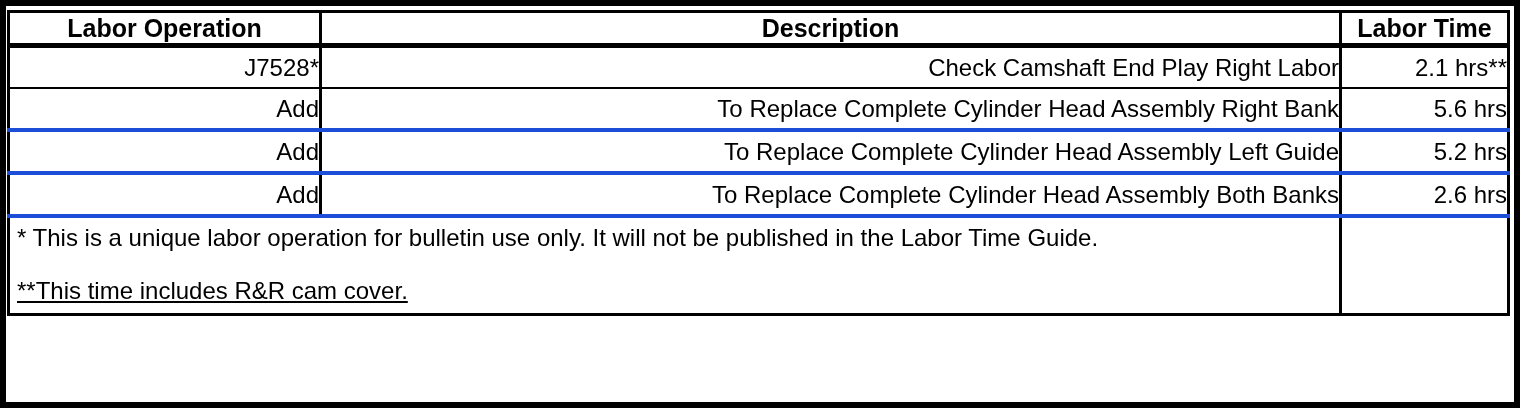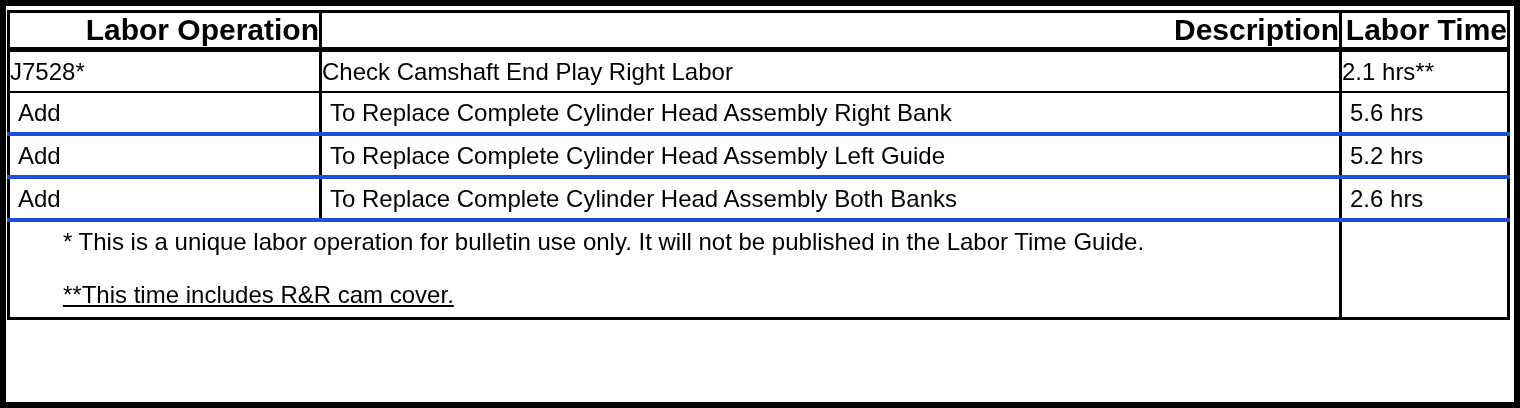--- a/index.html
+++ b/index.html
@@ -22,46 +22,45 @@
     border-collapse: collapse;
     table-layout: fixed;
     width: 1500px;
     margin: 4px 0 0 1px;
     border: 3px solid #000000;
   }
   col.c-op   { width: 312px; }
   col.c-desc { width: 1020px; }
   col.c-time { width: 168px; }
   th {
-    font-size: 30px;
+    font-size: 25px;
     font-weight: bold;
     color: #000000;
-    text-align: right;
+    text-align: center;
     height: 30px;
     padding: 0;
     border-bottom: 5px solid #000000;
     background: #ffffff;
   }
   td {
     font-size: 24px;
     color: #000000;
-    text-align: left;
+    text-align: right;
     vertical-align: middle;
     height: 39px;
     padding: 0;
     background: #ffffff;
   }
   th + th, td + td { border-left: 3px solid #000000; }
   tr.thin  td { border-bottom: 2px solid #000000; }
   tr.thick td { border-bottom: 4px solid #1d4ed8; padding-left: 8px; }
   tr.footnote-row td {
     height: 95px;
     vertical-align: top;
     text-align: left;
-    padding-left: 46px;
   }
   td.footnotes p {
     margin: 0;
     padding: 0 0 0 7px;
     font-size: 24px;
     line-height: 30px;
   }
   td.footnotes p.fn1 { margin-top: 5px; }
   td.footnotes p.fn2 { margin-top: 23px; text-decoration: underline; }
 </style>

